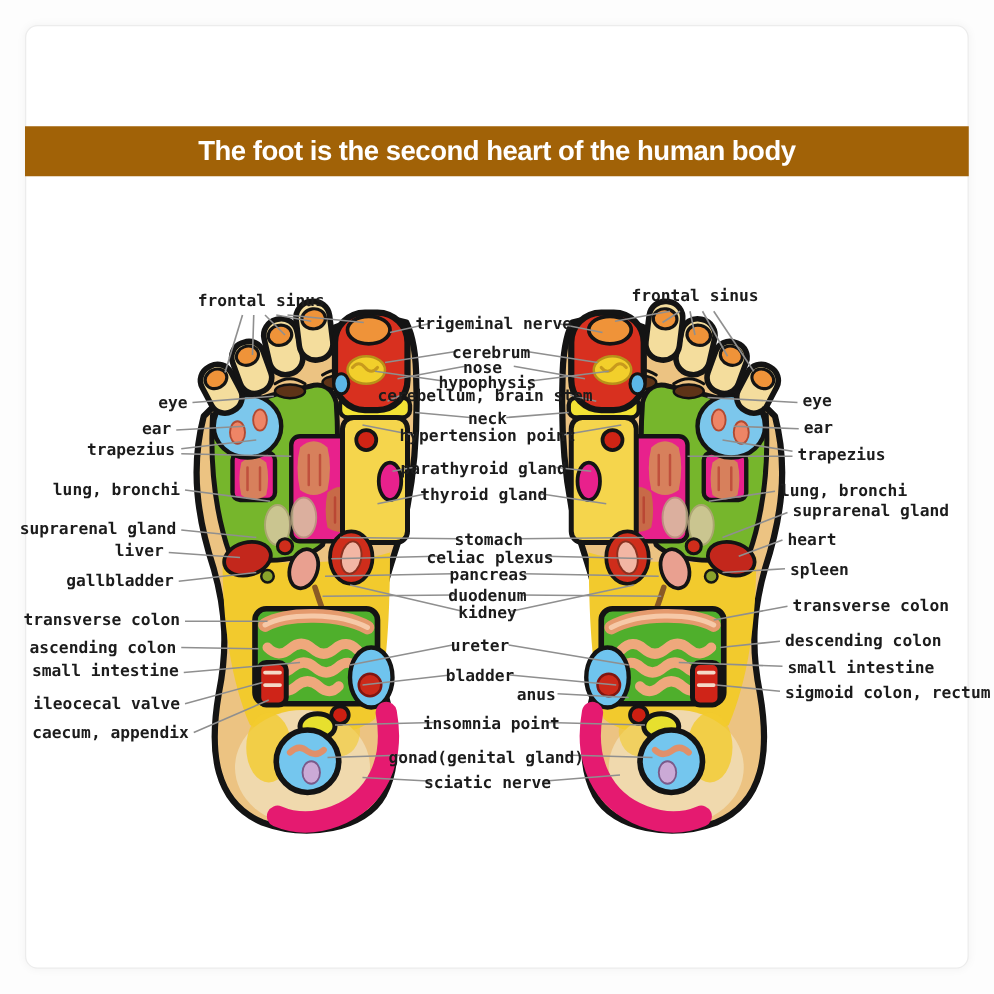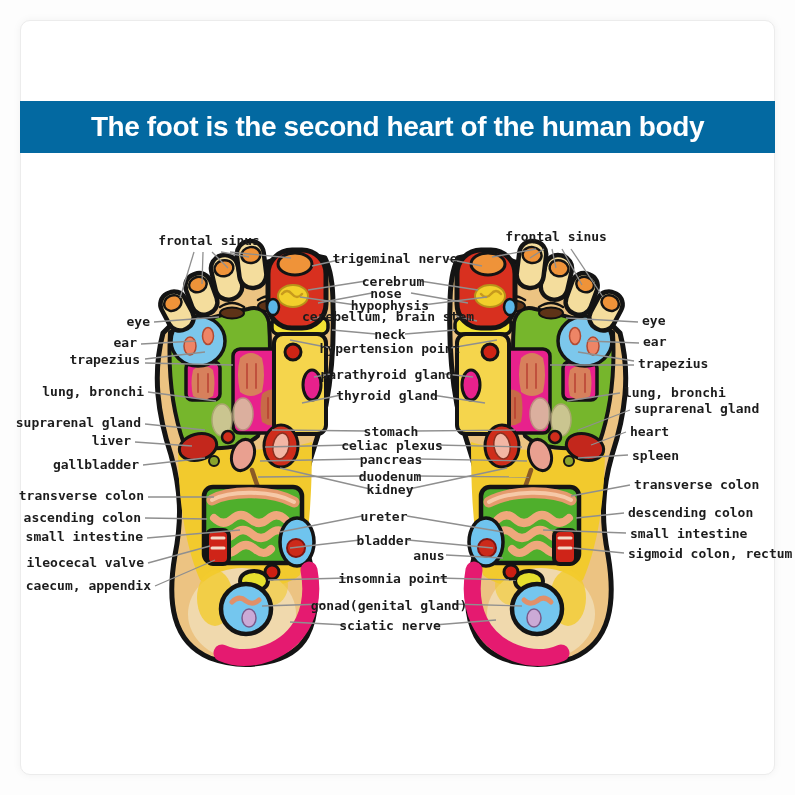--- a/index.html
+++ b/index.html
@@ -7,24 +7,24 @@
     width:795px;height:795px;position:relative;
     background:#fdfdfd;overflow:hidden;
     font-family:"Liberation Sans",sans-serif;
   }
   .card{
     position:absolute;left:20px;top:20px;width:753px;height:753px;
     background:#ffffff;border:1px solid #ececec;border-radius:10px;
     box-shadow:0 0 8px rgba(0,0,0,0.05);
   }
   .banner{
-    position:absolute;left:20px;top:101px;width:755px;height:52px;
-    background:#0369a1;color:#ffffff;
+    position:absolute;left:20px;top:101px;width:755px;height:40px;
+    background:#a16207;color:#ffffff;
     display:flex;align-items:center;justify-content:center;
-    font-size:28px;font-weight:600;letter-spacing:-0.4px;
+    font-size:22px;font-weight:600;letter-spacing:-0.4px;
     font-family:"Liberation Sans",sans-serif;
   }
   svg.diagram{position:absolute;left:0;top:0;}
   .lbl{
     font-family:"DejaVu Sans Mono",monospace;
     font-size:13px;font-weight:700;fill:#1c1c1c;letter-spacing:0px;
   }
   .ln{stroke:#8f8f8f;stroke-width:1.3;}
 </style>
 </head>

